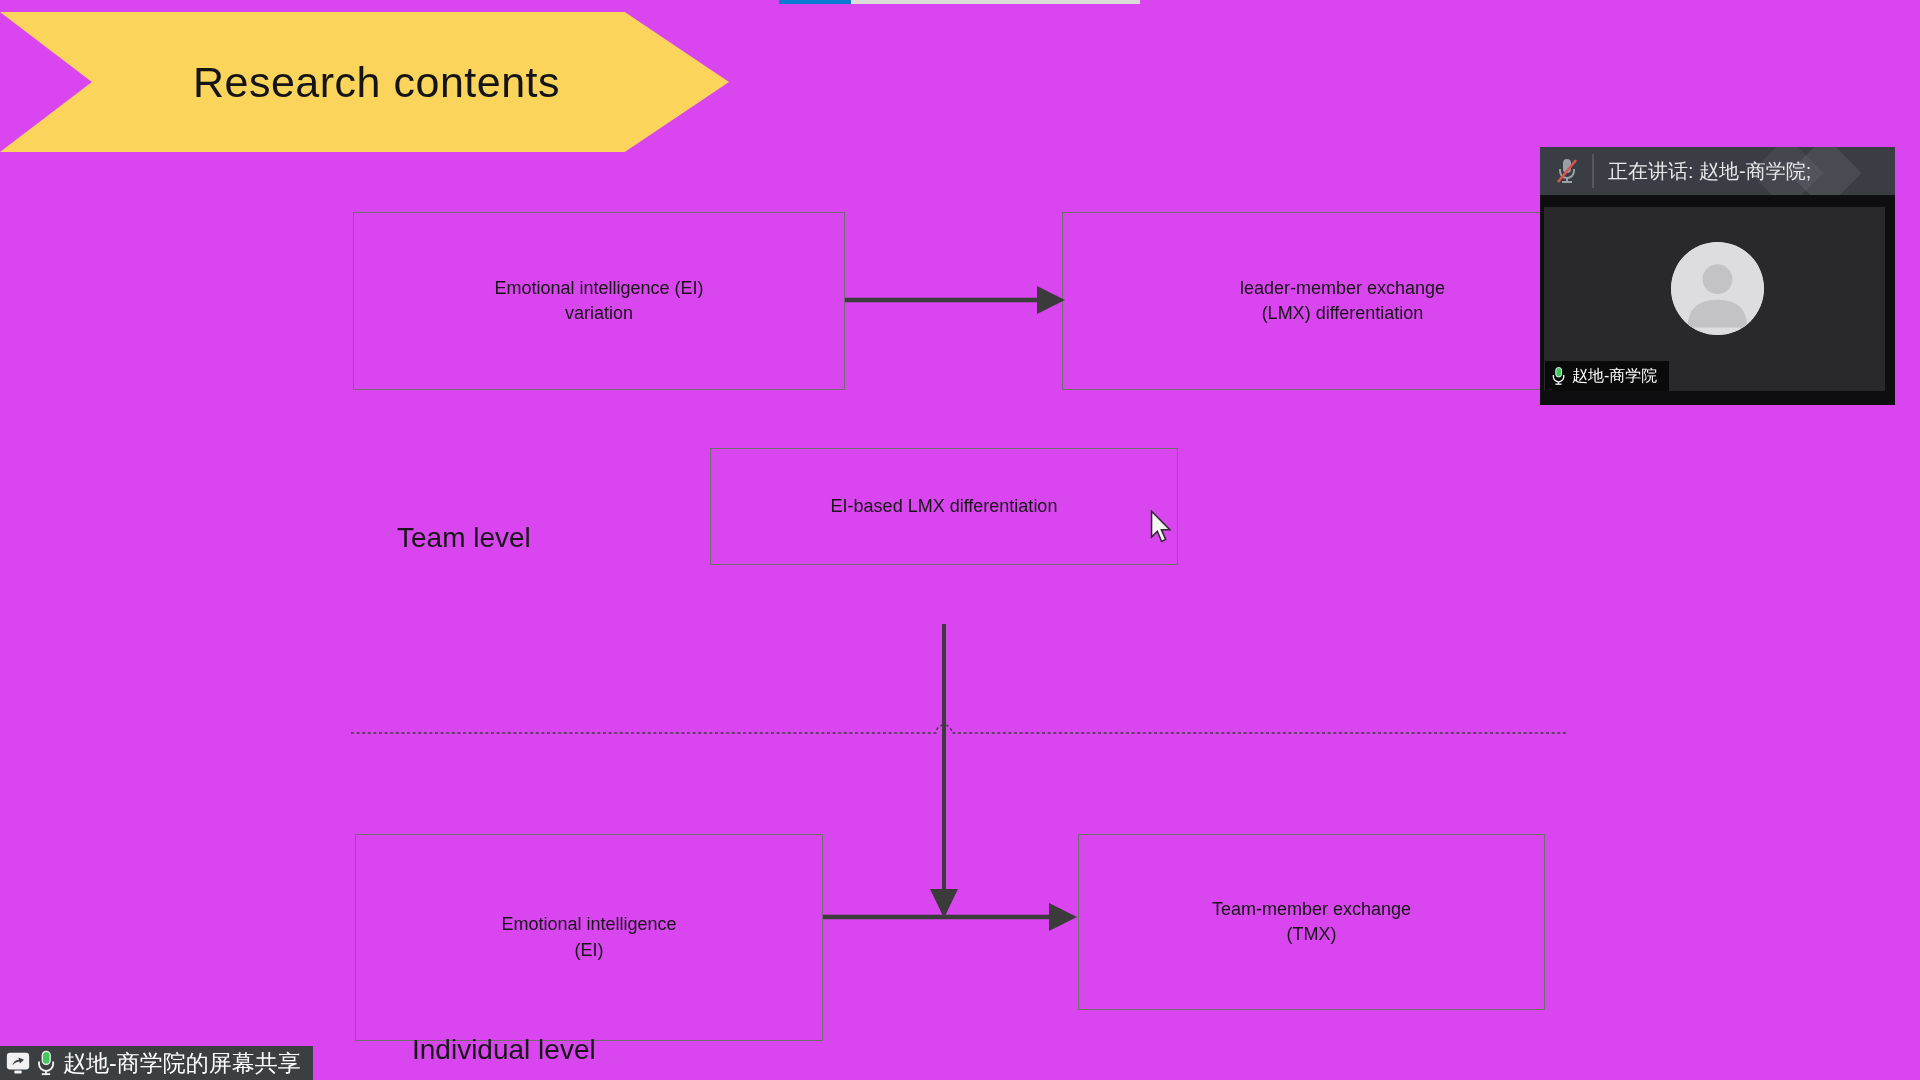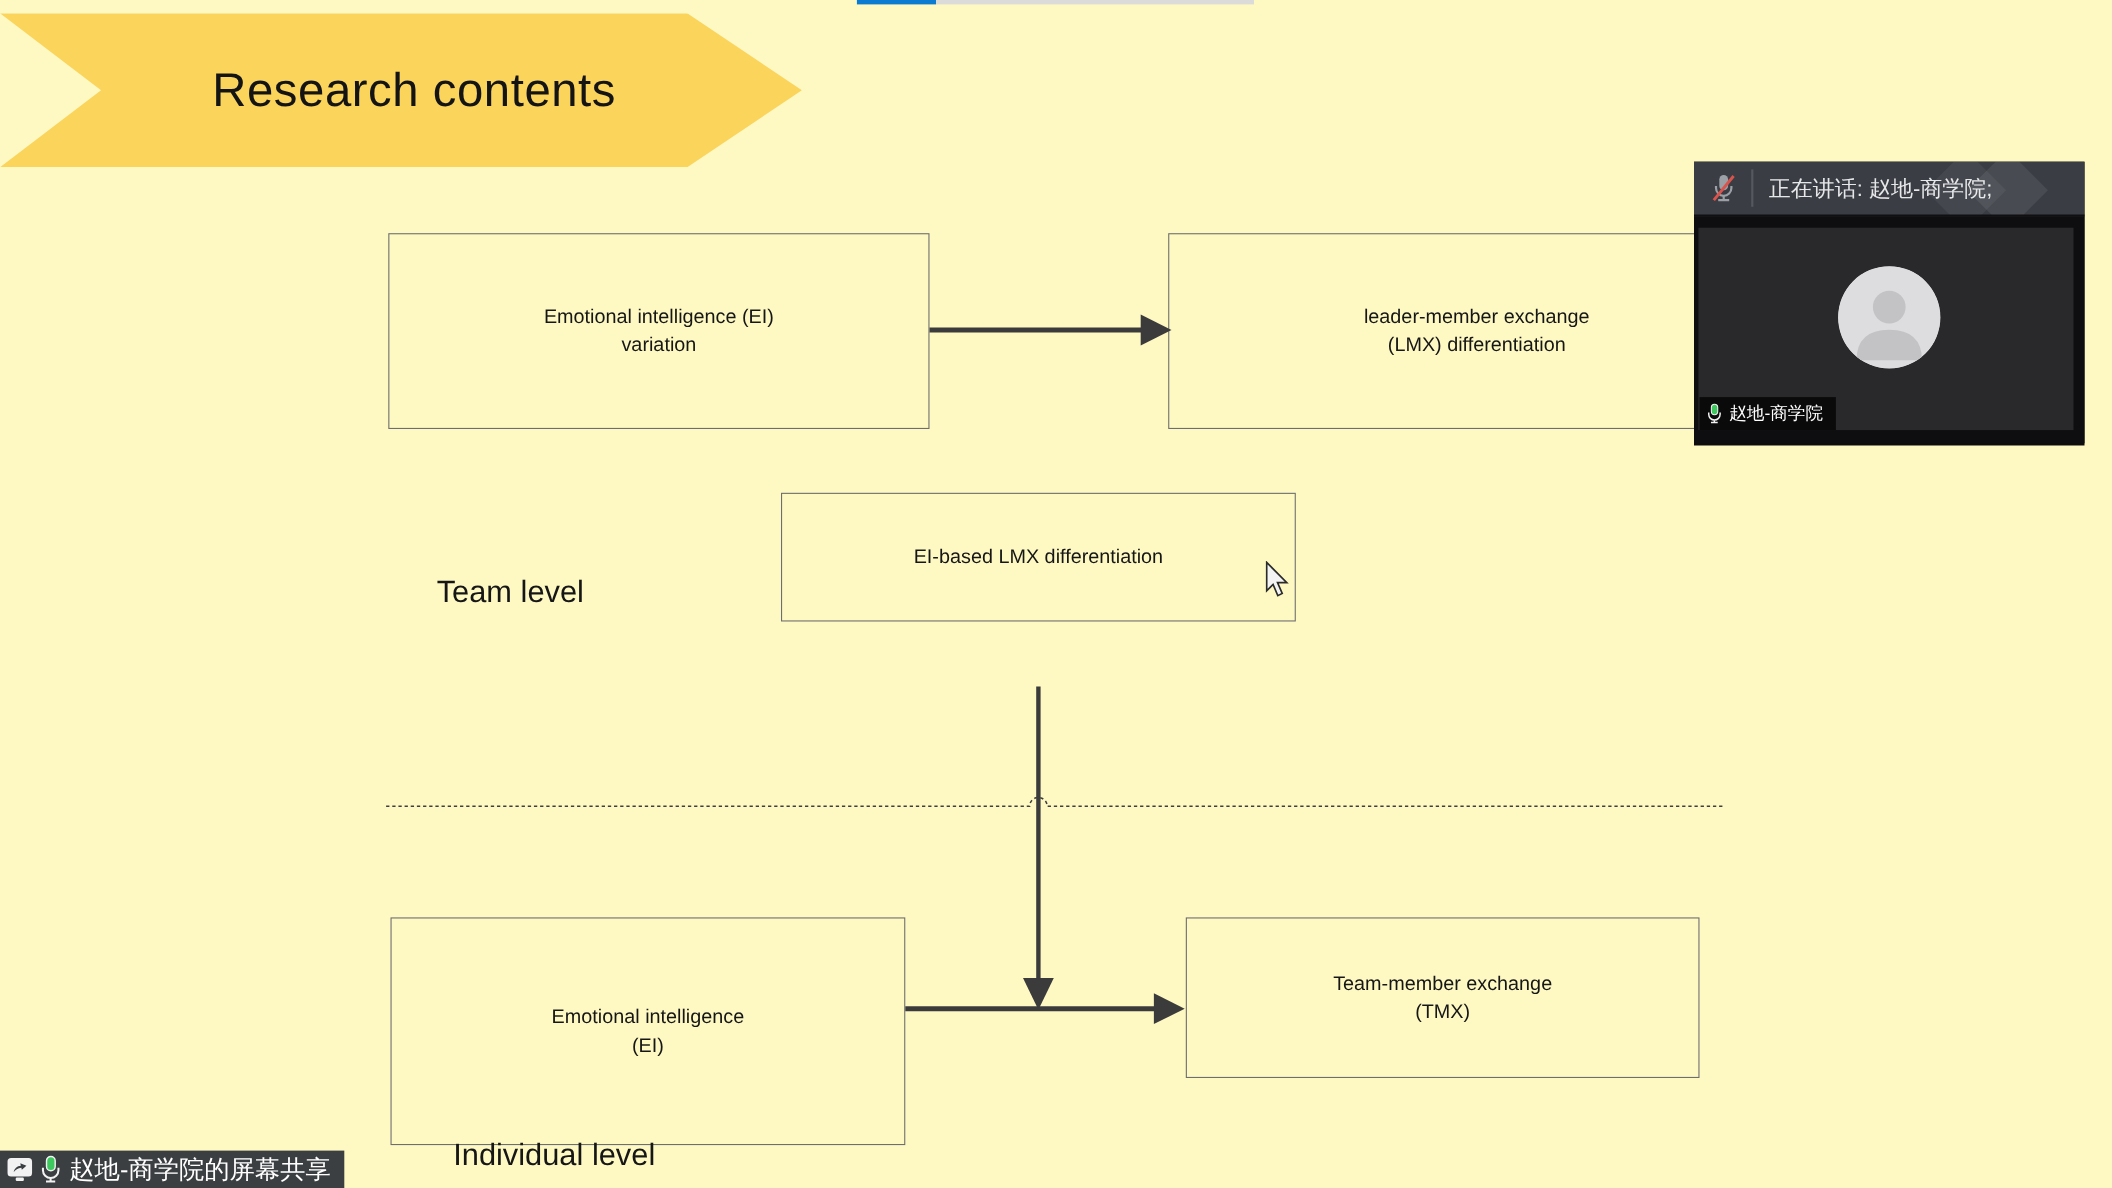--- a/index.html
+++ b/index.html
@@ -1,38 +1,38 @@
 <!DOCTYPE html>
 <html><head>
 <meta charset="utf-8">
 <style>
   * { margin:0; padding:0; box-sizing:border-box; }
   html,body { width:1920px; height:1080px; }
   body { font-family:"Liberation Sans", sans-serif; background:#ECEDE8; overflow:hidden; }
-  .screen { position:relative; width:1920px; height:1080px; background:#fef9c3;text-decoration:underline; }
+  .screen { position:relative; width:1920px; height:1080px; background:#d946ef;text-decoration:underline; }
 
   
   .top-bar-blue { position:absolute; left:779px; top:0; width:72px; height:4px; background:#0B7AD1; }
   .top-bar-gray { position:absolute; left:851px; top:0; width:289px; height:4px; background:#DBDBD9; }
 
   
   .banner { position:absolute; left:0; top:12px; width:729px; height:140px; background:#FBD45C;
             clip-path:polygon(0 0, 85.7% 0, 100% 50%, 85.7% 100%, 0 100%, 12.6% 50%);
             display:flex; align-items:center; justify-content:center; }
   .banner-title { font-size:43px; color:#141414; padding-left:24px; letter-spacing:0.5px; }
 
   
   .dbox { position:absolute; border:1.5px solid #6E6E6E; background:transparent;
           display:flex; flex-direction:column; align-items:center; justify-content:center;
           text-align:center; color:#161616; font-size:18px; line-height:1.4; }
   .box-ei-variation { left:353px; top:212px; width:492px; height:178px; }
   .box-lmx-diff     { left:1062px; top:212px; width:561px; height:178px; }
   .box-ei-based-lmx { left:710px; top:448px; width:468px; height:117px; }
   .box-ei           { left:355px; top:834px; width:468px; height:207px; }
-  .box-tmx          { left:1078px; top:834px; width:467px; height:146px;text-align:right; }
+  .box-tmx          { left:1078px; top:834px; width:467px; height:176px;text-align:right; }
 
   .level-label { position:absolute; color:#161616; font-size:28px; }
   .label-team { left:397px; top:522px; }
   .label-individual { left:412px; top:1034px; }
 
   .connector-layer { position:absolute; left:0; top:0; width:1920px; height:1080px; pointer-events:none; }
 
   .cursor { position:absolute; left:1150px; top:510px; width:22px; height:34px; }
 
   

